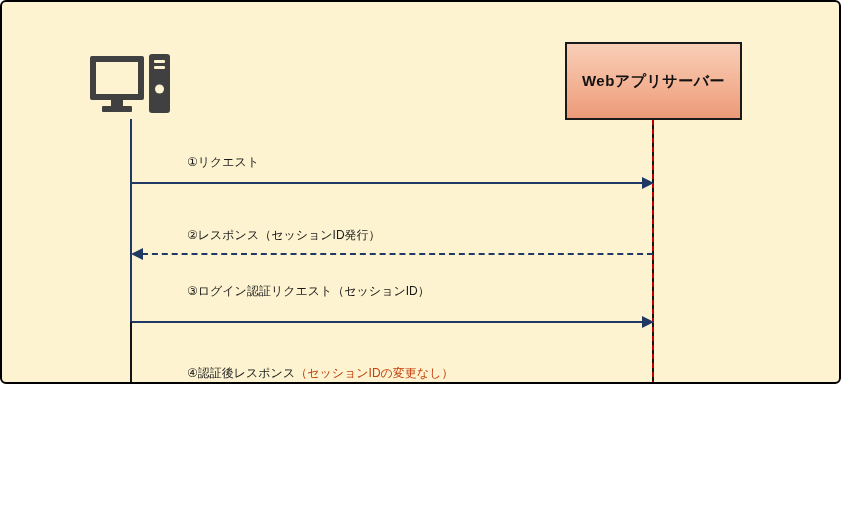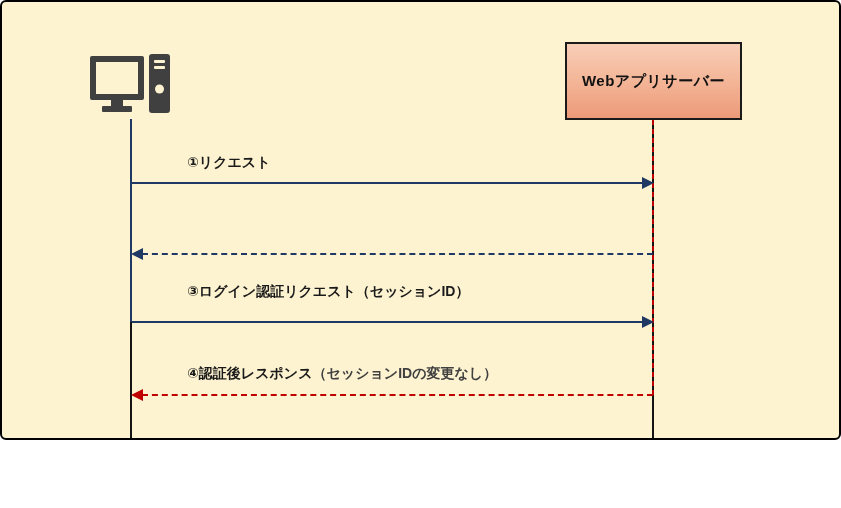--- a/index.html
+++ b/index.html
@@ -1,18 +1,18 @@
 <!DOCTYPE html>
 <html><head>
 <meta charset="utf-8">
 <style>
   html, body { margin: 0; padding: 0; background: #ffffff; }
   .canvas {
     position: relative;
-    width: 841px; height: 440px;
+    width: 841px; height: 384px;
     box-sizing: border-box;
     background: #FDF3D0;
     border: 2px solid #000000;
     border-radius: 6px;
     overflow: hidden;
     font-family: "Liberation Sans", "DejaVu Sans", sans-serif;
   }
   .client-icon { position: absolute; left: 88px; top: 52px; width: 80px; height: 59px; }
   .server-box {
     position: absolute; left: 563px; top: 40px; width: 177px; height: 78px;
@@ -25,23 +25,23 @@
   .vline { position: absolute; width: 2px; }
   .client-line-upper { left: 128px; top: 117px; height: 203px; background: #1F3864; }
   .client-line-lower { left: 128px; top: 320px; height: 130px; background: #141414; }
   .server-line { left: 650px; top: 118px; height: 332px; background: #141414; }
   .session-overlay {
     left: 650px; top: 118px; height: 276px; width: 2px; position: absolute;
     background: repeating-linear-gradient(to bottom, #C00000 0px, #C00000 5px, transparent 5px, transparent 9px);
   }
   .msg-label {
     position: absolute; left: 185px;
-    font-size: 14px; font-weight: bold; color: #1A1A1A; white-space: nowrap;
+    font-size: 12px; font-weight: normal; color: #1A1A1A; white-space: nowrap;
   }
-  .msg-label .hl { color: #404040; }
+  .msg-label .hl { color: #c2410c; }
   .hline-solid { position: absolute; height: 2px; background: #1F3864; }
   .hline-dashed { position: absolute; height: 0; border-top: 2px dashed #1F3864; }
   .hline-dashed.red { border-top-color: #C00000; }
   .head-right {
     position: absolute; width: 0; height: 0;
     border-top: 6px solid transparent; border-bottom: 6px solid transparent;
     border-left: 12px solid #1F3864;
   }
   .head-left {
     position: absolute; width: 0; height: 0;
@@ -72,20 +72,21 @@
 
   <div class="vline client-line-upper"></div>
   <div class="vline client-line-lower"></div>
   <div class="vline server-line"></div>
   <div class="session-overlay"></div>
 
   <div class="msg-label" style="top:152px">①リクエスト</div>
   <div class="hline-solid" style="left:130px; top:180px; width:511px"></div>
   <div class="head-right" style="left:640px; top:175px"></div>
 
+  <div class="msg-label" style="top:225px">②レスポンス（セッションID発行）</div>
   <div class="hline-dashed" style="left:140px; top:251px; width:511px"></div>
   <div class="head-left" style="left:129px; top:246px"></div>
 
   <div class="msg-label" style="top:281px">③ログイン認証リクエスト（セッションID）</div>
   <div class="hline-solid" style="left:130px; top:319px; width:511px"></div>
   <div class="head-right" style="left:640px; top:314px"></div>
 
   <div class="msg-label" style="top:363px"><span>④認証後レスポンス</span><span class="hl">（セッションIDの変更なし）</span></div>
   <div class="hline-dashed red" style="left:140px; top:392px; width:511px"></div>
   <div class="head-left red" style="left:129px; top:387px"></div>

